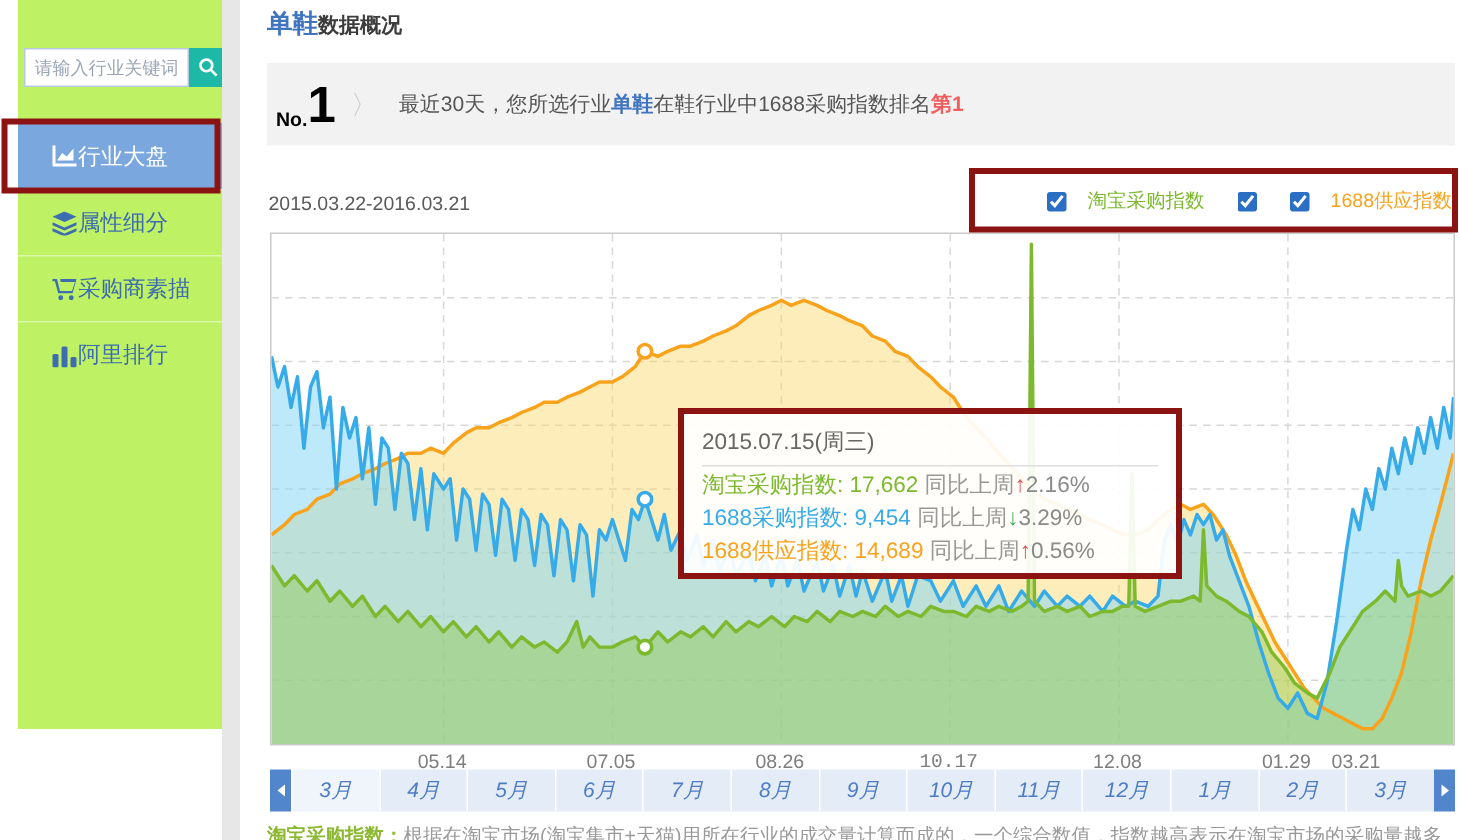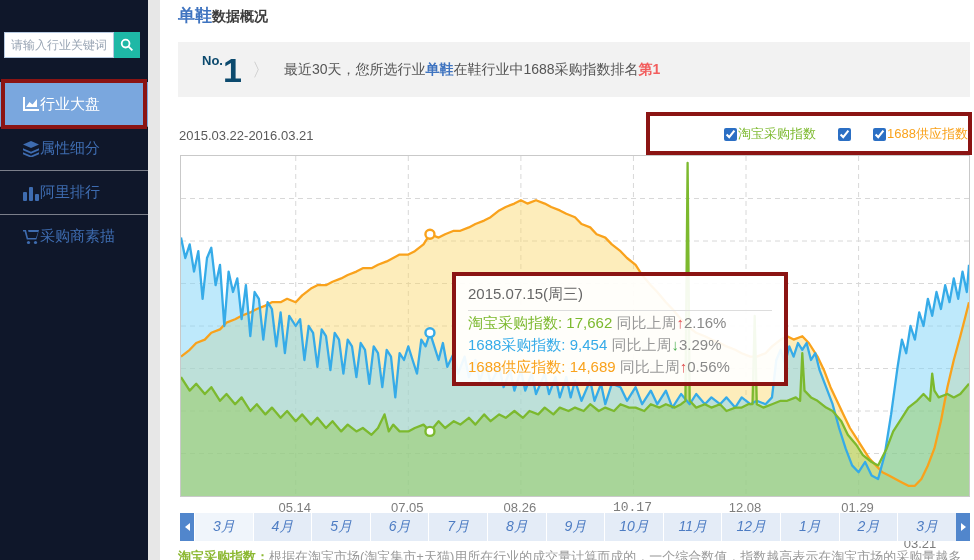--- a/index.html
+++ b/index.html
@@ -1,54 +1,54 @@
 <!DOCTYPE html>
 <html><head>
 <meta charset="utf-8">
 <style>
   * { margin:0; padding:0; box-sizing:border-box; }
   html,body { width:974px; height:560px; overflow:hidden; background:#fff;
     font-family:"Liberation Sans", sans-serif; }
   #stage { position:relative; width:974px; height:560px; }
 
   
-  #sidebar { position:absolute; left:0; top:0; width:148px; height:560px; background:#0f172a; }
+  #sidebar { position:absolute; left:12px; top:0; width:148px; height:486px; background:#bef264; }
   #side-divider { position:absolute; left:148px; top:0; width:12px; height:560px; background:#e7e7e7; }
   .search-row { position:absolute; left:4px; top:32px; width:140px; height:26px; display:flex; }
   .search-row input { width:110px; height:26px; border:1px solid #b7c9e0; padding:0 6px;
     font-size:12px; color:#555; background:#fff; outline:none; }
   .search-row input::placeholder { color:#9aa6b5; }
   .search-btn { width:26px; height:26px; background:#1eb8a6; border:none; display:flex;
     align-items:center; justify-content:center; cursor:pointer; }
   #menu { position:absolute; left:0; top:82px; width:148px; }
   .menu-item { height:44px; display:flex; align-items:center; padding-left:22px; 
     color:#3e6cb0; font-size:15px; cursor:pointer; border-top:1px solid rgba(255,255,255,.45); }
   .menu-item:first-child { border-top:none; }
   .menu-item.active { background:#7aa7de; color:#fff; }
   .menu-item svg { flex:0 0 auto; }
 
   
   #page-title { position:absolute; left:178px; top:4px; }
   #page-title .kw { color:#3f74c0; font-size:17px; font-weight:bold; }
   #page-title .rest { color:#3c3c3c; font-size:14px; font-weight:bold; }
   #rank-banner { position:absolute; left:178px; top:42px; width:792px; height:55px;
     background:#f2f2f2; display:flex; align-items:center; }
-  .no-wrap { display:flex; align-items:flex-start; margin-left:24px; color:#0c4a6e; }
+  .no-wrap { display:flex; align-items:flex-end; margin-left:6px; color:#000000; }
   .no-small { font-size:13px; font-weight:bold; }
   .no-big { font-size:34px; font-weight:bold; line-height:1; }
   .banner-chev { color:#c9c9c9; font-size:18px; margin:0 14px 0 10px; }
   .banner-text { font-size:14px; color:#555; }
   .banner-text .kw { color:#3f74c0; font-weight:bold; }
   .banner-text .hl { color:#f25e5e; font-weight:bold; }
 
   
   #date-range { position:absolute; left:179px; top:128px; font-size:13px; color:#5a5a5a; }
   #legend { position:absolute; left:650px; top:118px; width:318px; height:32px;
     display:flex; align-items:center; justify-content:flex-end; gap:22px; }
-  .legend-item { display:flex; align-items:center; gap:1px; font-size:13px; }
+  .legend-item { display:flex; align-items:center; gap:14px; font-size:13px; }
   .legend-item input { width:13px; height:13px; accent-color:#2b6fc4; }
   #chart-box { position:absolute; left:180px; top:155px; width:790px; height:342px;
     border:1px solid #c9c9c9; background:#fff; }
   #x-labels { position:absolute; left:180px; top:500px; width:790px; height:14px;
     font-size:13px; color:#7d7d7d; }
   #x-labels span { position:absolute; transform:translateX(-50%); white-space:nowrap; }
 
   
   #tooltip { position:absolute; left:452px; top:272px; width:336px; height:114px;
     border:4px solid #8b1413; background:rgba(255,255,255,.92); padding:6px 12px 4px; }
@@ -108,33 +108,33 @@
       <div class="menu-item">
         <svg width="18" height="16" viewBox="0 0 18 16" fill="currentColor">
           <path d="M9 0L17 3.5 9 7 1 3.5z"></path>
             <path d="M1 7.2L9 10.7l8-3.5v2L9 12.7 1 9.2z"></path>
             <path d="M1 11.2L9 14.7l8-3.5v2L9 16.7 1 13.2z"></path>
         </svg>
         <span>属性细分</span>
       </div>
       <div class="menu-item">
         <svg width="18" height="16" viewBox="0 0 18 16" fill="currentColor">
+          <path d="M1 1h3l2 8h8l2-6H6.5l-.4-2H17l-2.6 9.5H4.8L2.6 2.5H1z"></path>
+          <circle cx="6.5" cy="13.5" r="1.6"></circle>
+            <circle cx="13.5" cy="13.5" r="1.6"></circle>
+        </svg>
+        <span>采购商素描</span>
+      </div>
+      <div class="menu-item">
+        <svg width="18" height="16" viewBox="0 0 18 16" fill="currentColor">
           <rect x="1" y="7" width="4" height="9" rx="1"></rect>
             <rect x="7" y="2" width="4" height="14" rx="1"></rect>
             <rect x="13" y="9" width="4" height="7" rx="1"></rect>
         </svg>
         <span>阿里排行</span>
-      </div>
-      <div class="menu-item">
-        <svg width="18" height="16" viewBox="0 0 18 16" fill="currentColor">
-          <path d="M1 1h3l2 8h8l2-6H6.5l-.4-2H17l-2.6 9.5H4.8L2.6 2.5H1z"></path>
-          <circle cx="6.5" cy="13.5" r="1.6"></circle>
-            <circle cx="13.5" cy="13.5" r="1.6"></circle>
-        </svg>
-        <span>采购商素描</span>
       </div>
     </div>
   </div>
   <div id="side-divider"></div>
 
   <div id="page-title">
     <span class="kw">单鞋</span><span class="rest">数据概况</span>
   </div>
 
   <div id="rank-banner">
@@ -189,21 +189,21 @@
         <circle cx="248.95604395604394" cy="275.4" r="4.5" fill="#fff" stroke="#7cb92e" stroke-width="2.4"></circle>
       </svg>
   </div>
   <div id="x-labels">
       <span style="left: 114.736px;">05.14</span>
       <span style="left: 227.308px;">07.05</span>
       <span style="left: 339.879px;">08.26</span>
       <span style="left: 452.451px; font-family: Liberation Mono, monospace;">10.17</span>
       <span style="left: 565.022px;">12.08</span>
       <span style="left: 677.593px;">01.29</span>
-      <span style="left: 740px; margin-top: 36px;">03.21</span>
+      <span style="left: 724px;">03.21</span>
     </div>
 
   <div id="tooltip">
     <div class="tt-date">2015.07.15(周三)</div>
     <div id="tt-rows">
         <div class="tt-row"><span class="lbl" style="color:#7cb92e">淘宝采购指数:</span> <span class="val" style="color:#7cb92e">17,662</span> <span class="cmp">同比上周</span><span class="arrow" style="color:#e05353">↑</span><span class="pct">2.16%</span></div>
         <div class="tt-row"><span class="lbl" style="color:#36abe8">1688采购指数:</span> <span class="val" style="color:#36abe8">9,454</span> <span class="cmp">同比上周</span><span class="arrow" style="color:#4caf50">↓</span><span class="pct">3.29%</span></div>
         <div class="tt-row"><span class="lbl" style="color:#f9a21c">1688供应指数:</span> <span class="val" style="color:#f9a21c">14,689</span> <span class="cmp">同比上周</span><span class="arrow" style="color:#e05353">↑</span><span class="pct">0.56%</span></div>
       </div>
   </div>

